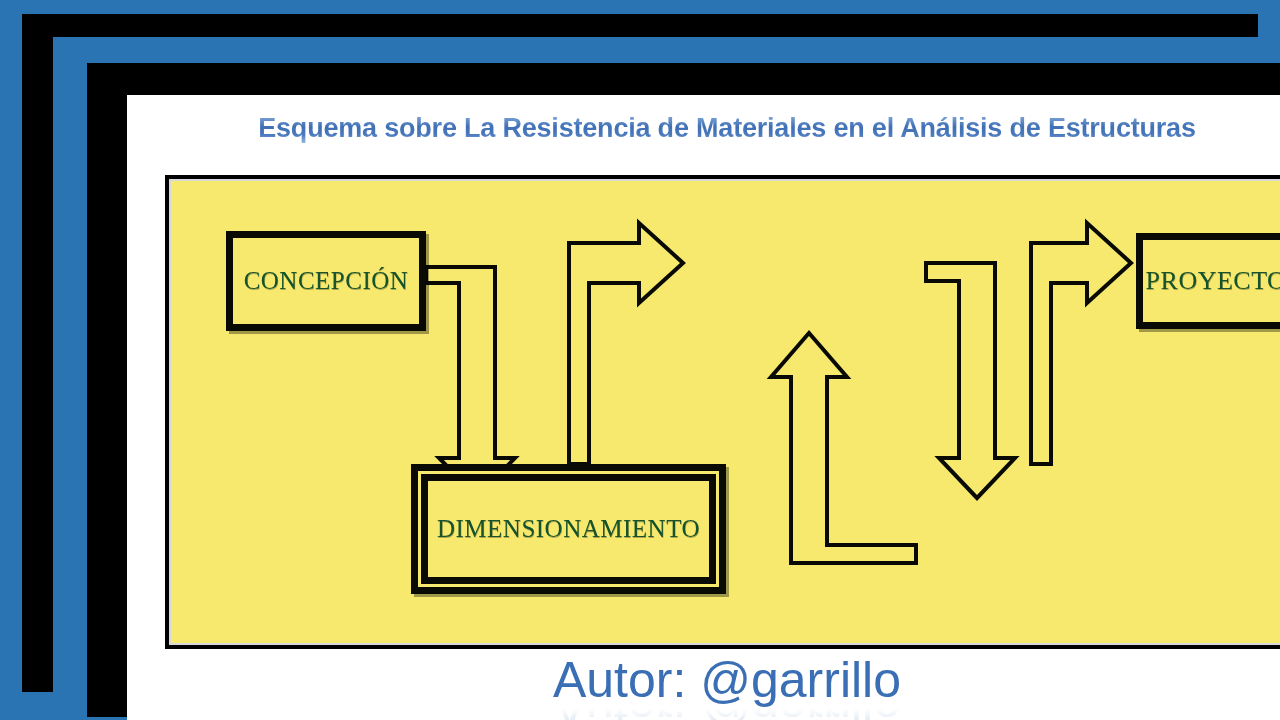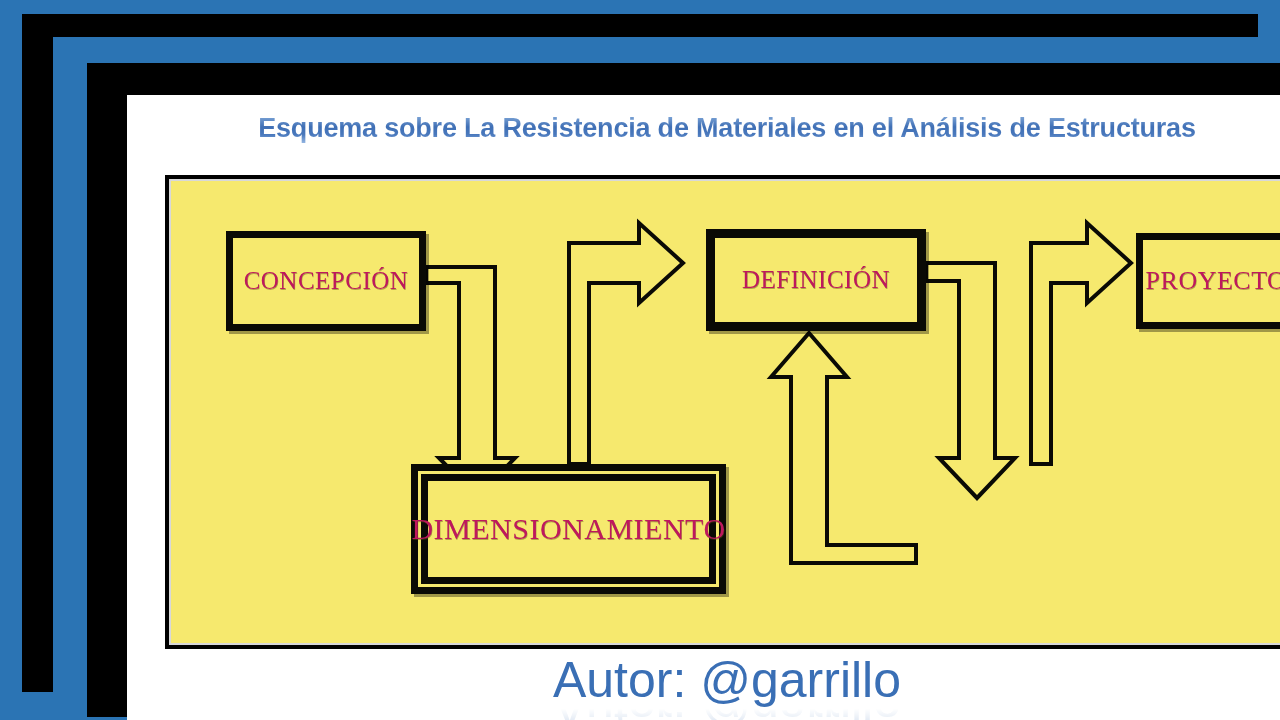--- a/index.html
+++ b/index.html
@@ -100,21 +100,21 @@
 
   
   .node {
     position: absolute;
     box-sizing: border-box;
     background: #f6e96e;
     display: flex;
     align-items: center;
     justify-content: center;
     font-family: "Liberation Serif", serif;
-    color: #be185d;
+    color: #14532d;
     white-space: nowrap;
   }
   .node-label {
     font-family: "Liberation Serif", serif;
     font-weight: normal;
     letter-spacing: 0.5px;
     text-shadow: 0.5px 0.5px 0px rgba(90,80,20,0.45);
   }
 
   
@@ -147,21 +147,21 @@
   #node-concepcion { left: 55px;  top: 50px;  width: 200px; height: 100px; }
   #node-concepcion .node-label { font-size: 25px; }
 
   #node-definicion { left: 535px; top: 48px;  width: 220px; height: 102px; }
   #node-definicion .node-label { font-size: 25px; }
 
   #node-proyecto   { left: 965px; top: 52px;  width: 160px; height: 96px; }
   #node-proyecto .node-label { font-size: 26px; }
 
   #node-dimensionamiento { left: 240px; top: 283px; width: 315px; height: 130px; }
-  #node-dimensionamiento .node-label { font-size: 30px; }
+  #node-dimensionamiento .node-label { font-size: 25px; }
 
   #node-verificacion { left: 745px; top: 283px; width: 230px; height: 130px; }
   #node-verificacion .node-label { font-size: 25px; }
 
   
   .author-wrap {
     position: absolute;
     left: 0; top: 560px;
     width: 1200px;
     text-align: center;
@@ -271,23 +271,20 @@
                              L 880,102
                              L 880,283
                              Z" fill="#f6e96e" stroke="#0a0a05" stroke-width="4" stroke-linejoin="miter"></path>
                   </g>
                 </svg>
 
                 <div class="node simple" id="node-concepcion">
                   <span class="node-label">CONCEPCIÓN</span>
                 </div>
 
-                <div class="node heavy" id="node-definicion">
-                  <span class="node-label">DEFINICIÓN</span>
-                </div>
 
                 <div class="node simple" id="node-proyecto">
                   <span class="node-label">PROYECTO</span>
                 </div>
 
                 <div class="node double" id="node-dimensionamiento">
                   <div class="ring">
                     <span class="node-label">DIMENSIONAMIENTO</span>
                   </div>
                 </div>

